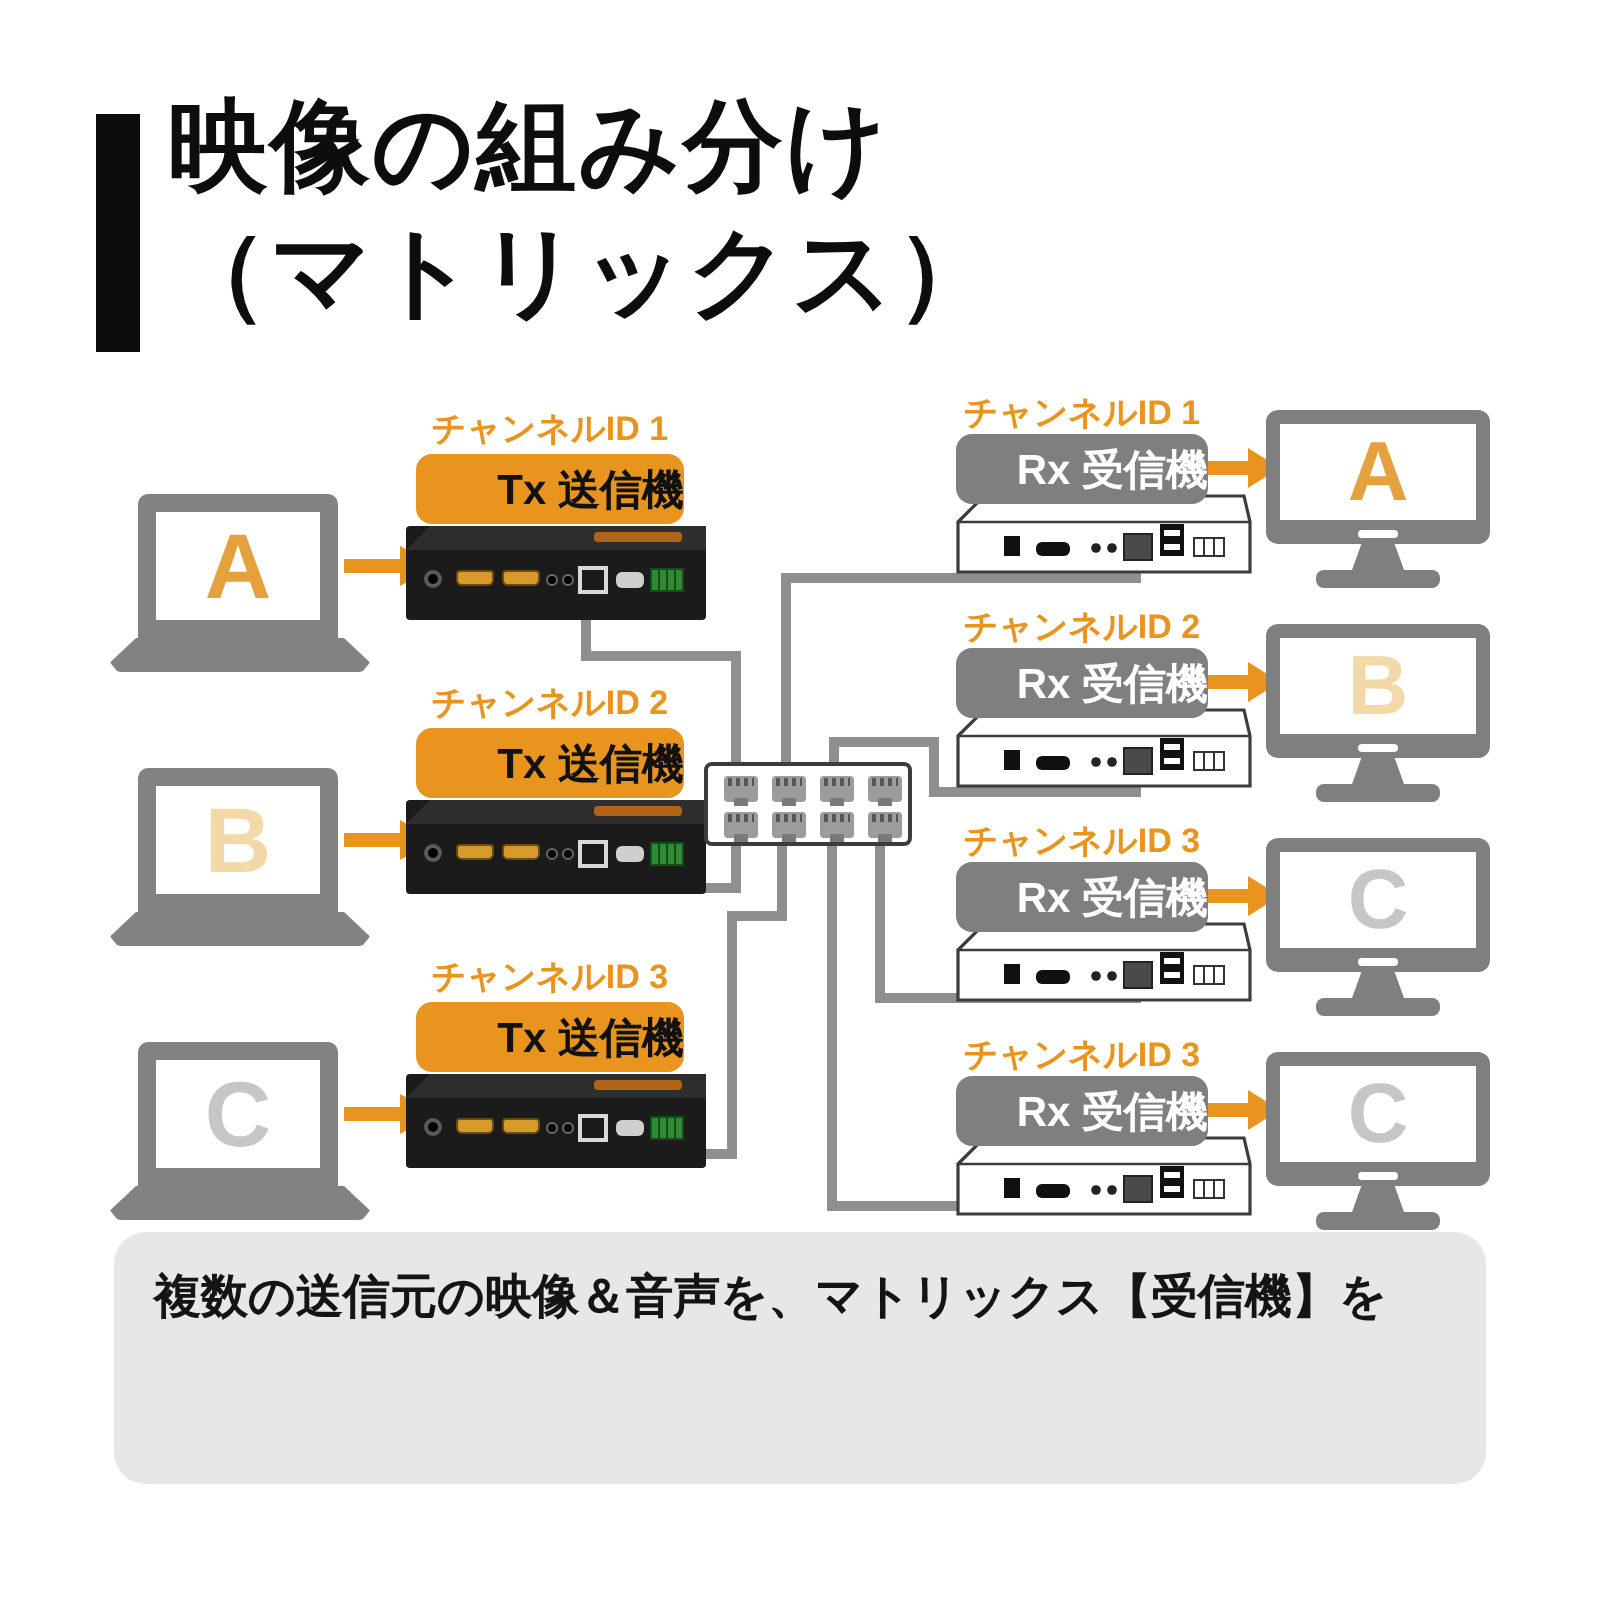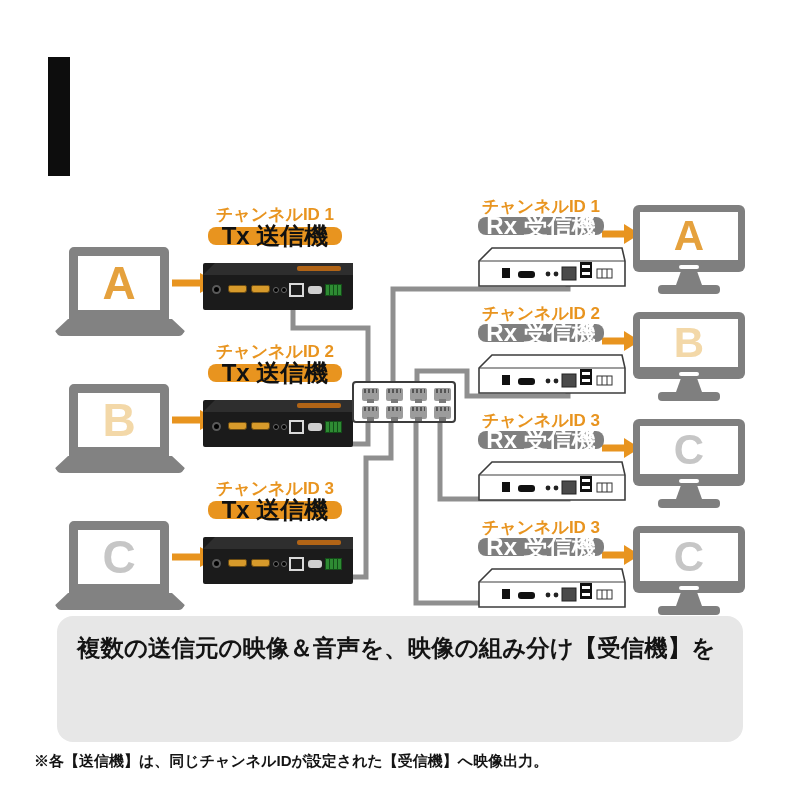--- a/index.html
+++ b/index.html
@@ -4,22 +4,22 @@
 <style>
   html,body{margin:0;padding:0;background:#fff;}
   .stage{position:relative;width:800px;height:800px;background:#ffffff;overflow:hidden;
          font-family:"Liberation Sans",sans-serif;color:#111;}
   
   .title-bar{position:absolute;left:48px;top:57px;width:22px;height:119px;background:#0d0d0d;}
   .title{position:absolute;left:84px;top:42px;font-size:50px;font-weight:900;line-height:63px;
          color:#0d0d0d;letter-spacing:1px;white-space:nowrap;}
   .ch-label{position:absolute;width:134px;text-align:center;font-size:17px;font-weight:700;
             white-space:nowrap;z-index:3;}
-  .badge{position:absolute;width:134px;height:18px;border-radius:8px;display:flex;
-         align-items:center;justify-content:center;font-size:24px;font-weight:700;
+  .badge{position:absolute;width:134px;height:35px;border-radius:8px;display:flex;
+         align-items:center;justify-content:flex-end;font-size:21px;font-weight:700;
          white-space:nowrap;z-index:3;}
   .badge.rx{width:126px;color:#fff;}
   
   .laptop{position:absolute;width:130px;z-index:2;}
   .lscreen{position:relative;margin-left:14px;width:82px;height:54px;background:#fff;
            border:9px solid #828282;border-radius:5px 5px 0 0;
            display:flex;align-items:center;justify-content:center;}
   .lscreen .letter{font-size:46px;font-weight:700;line-height:1;}
   .ldeck{width:130px;height:17px;background:#828282;margin-top:0;
          clip-path:polygon(10% 0,90% 0,100% 72%,97% 100%,3% 100%,0 72%);border-radius:0 0 6px 6px;}
@@ -69,20 +69,24 @@
   .desc div{font-size:23.5px;line-height:37px;font-weight:600;color:#141414;white-space:nowrap;}
   .footnote{position:absolute;left:34px;top:752px;font-size:15px;font-weight:600;color:#141414;
             white-space:nowrap;z-index:3;}
 </style>
 </head>
 <body>
 
 <div class="stage">
 
   <div class="title-bar"></div>
+  <div class="title">
+    <div>映像の組み分け</div>
+    <div>（マトリックス）</div>
+  </div>
 
   <svg class="wires" width="800" height="800" viewBox="0 0 800 800">
     <g fill="none" stroke="#8f8f8f" stroke-width="5">
       <path d="M293,298 L293,328 L368,328 L368,392"></path>
       <path d="M568,274 L568,289 L393,289 L393,392"></path>
       <path d="M568,380 L568,396 L467,396 L467,371 L417,371 L417,392"></path>
       <path d="M293,435 L293,444 L368,444 L368,413"></path>
       <path d="M391,413 L391,458 L366,458 L366,577 L293,577 L293,566"></path>
       <path d="M440,413 L440,499 L568,499 L568,486"></path>
       <path d="M416,413 L416,603 L568,603 L568,592"></path>
@@ -308,17 +312,16 @@
       <div class="mscreen">
         <span class="letter" style="color: rgb(198, 198, 198);">C</span>
       </div>
       <div class="mdash"></div>
     </div>
     <div class="mneck"></div>
     <div class="mbase"></div>
   </div>
 
   <div class="desc">
-    <div>複数の送信元の映像＆音声を、映像の組み分け【受信機】を</div>
-  </div>
-  <div class="footnote">※各【送信機】は、同じチャンネルIDが設定された【受信機】へ映像出力。</div>
+    <div>複数の送信元の映像＆音声を、マトリックス【受信機】を</div>
+  </div>
 
 </div>
 
 </body></html>

